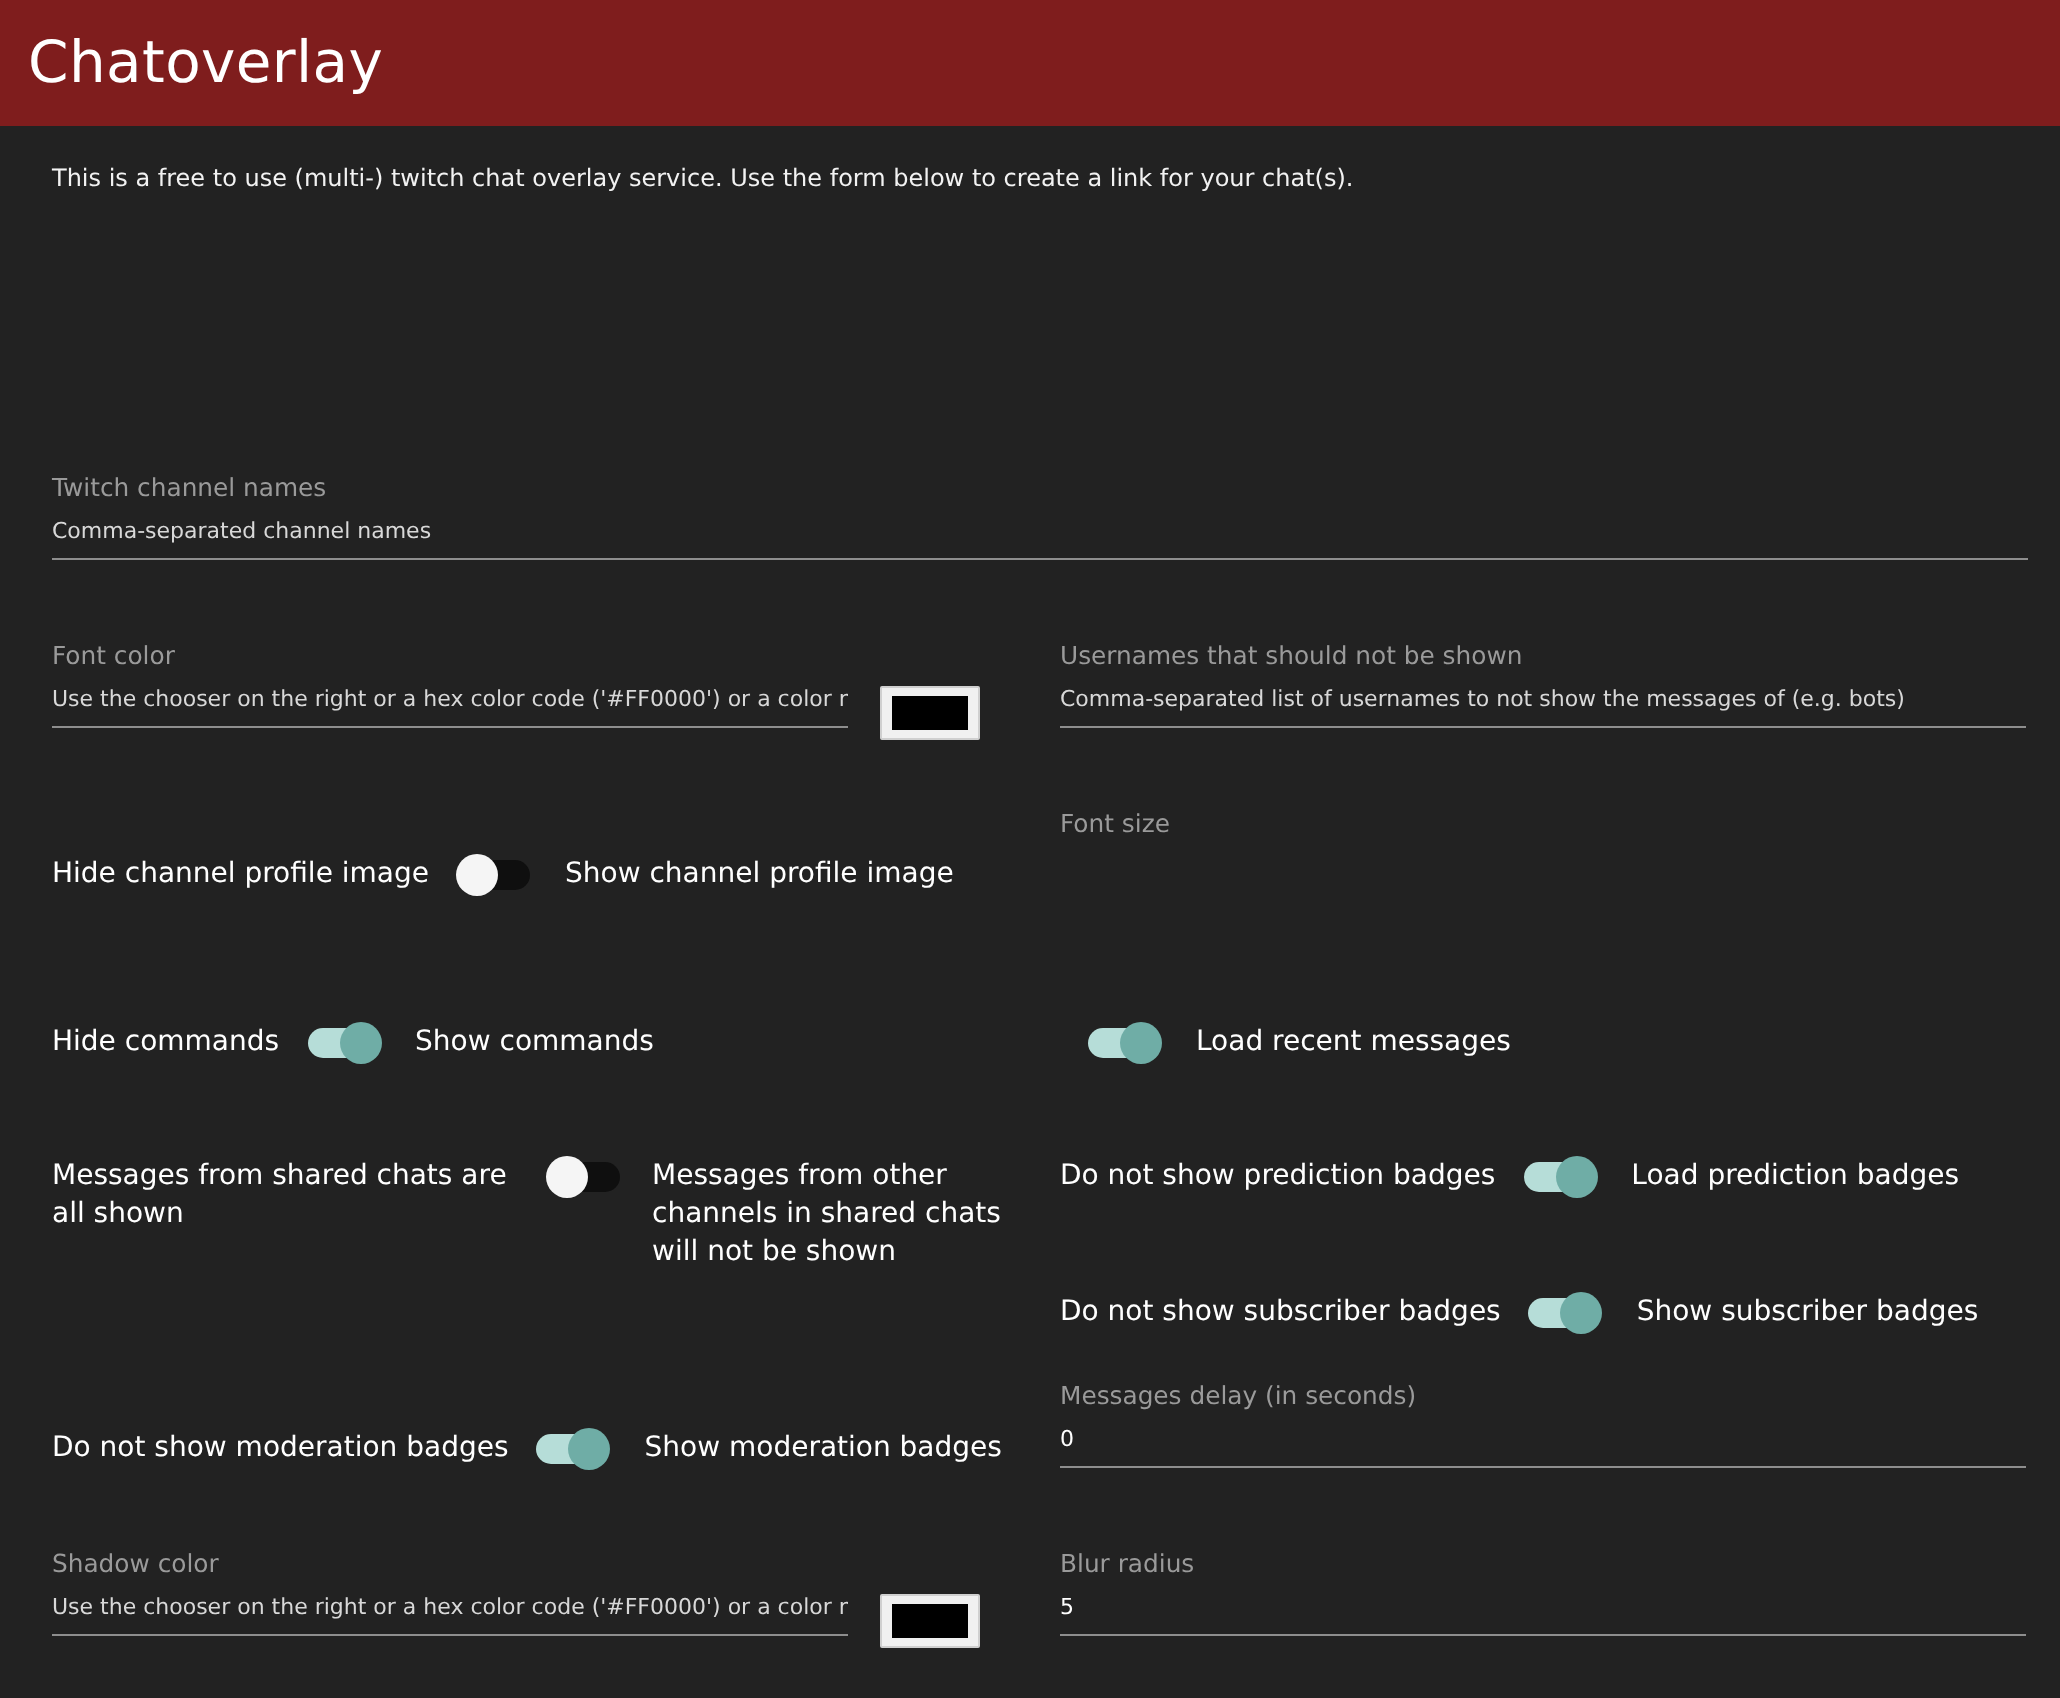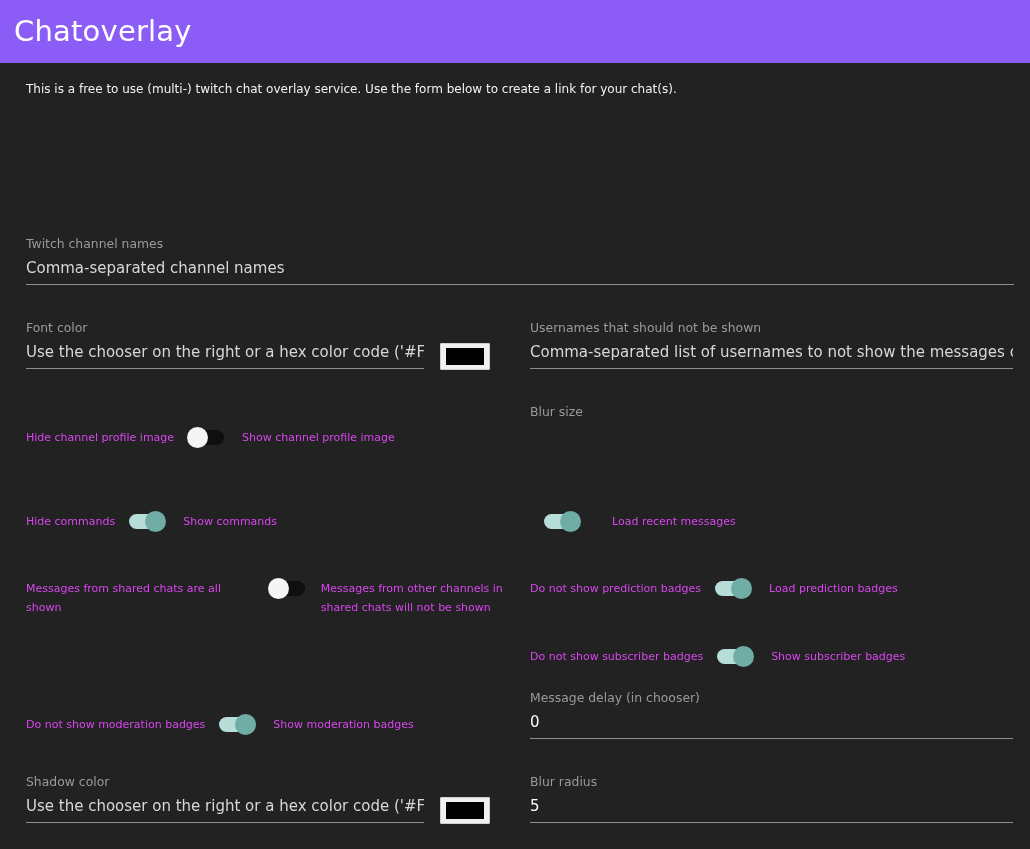--- a/index.html
+++ b/index.html
@@ -8,21 +8,21 @@
     width: 1030px; height: 849px;
     background: #222222;
     font-family: "DejaVu Sans", "Liberation Sans", sans-serif;
     overflow: hidden;
   }
   .page { width: 1030px; height: 849px; position: relative; background: #222222; }
 
   
   .app-header {
     height: 63px;
-    background: #8b5cf6;
+    background: #7f1d1d;
     display: flex;
     align-items: center;
     padding-left: 14px;
   }
   .app-title {
     color: #ffffff;
     font-size: 29px;
     font-weight: 400;
     letter-spacing: 0.2px;
     line-height: 1;
@@ -52,21 +52,21 @@
   .field-input-row {
     display: flex;
     align-items: flex-start;
   }
   .field-input {
     border: none;
     border-bottom: 1px solid #8e8e8e;
     background: transparent;
     color: #ffffff;
     font-family: "DejaVu Sans", "Liberation Sans", sans-serif;
-    font-size: 15px;
+    font-size: 11px;
     padding: 0 0 7px 0;
     outline: none;
     width: 100%;
     display: block;
   }
   .field-input::placeholder { color: #d8d8d8; opacity: 1; }
   .field-input.value-text { color: #ffffff; }
 
   
   .color-swatch {
@@ -86,22 +86,22 @@
     background: #000000;
   }
 
   
   .toggle-row {
     position: absolute;
     display: flex;
     align-items: flex-start;
   }
   .toggle-label {
-    color: #d946ef;
-    font-size: 11px;
+    color: #ffffff;
+    font-size: 14px;
     line-height: 19px;
   }
   .toggle-label.left { text-align: left; }
   .toggle-label.right { }
   .switch {
     position: relative;
     width: 36px;
     height: 15px;
     border-radius: 8px;
     flex: 0 0 auto;
@@ -158,21 +158,21 @@
     </div>
 
     <div class="field" style="left:530px; top:223px; width:483px;">
       <div class="field-label">Usernames that should not be shown</div>
       <div class="field-input-row">
         <input class="field-input" type="text" placeholder="Comma-separated list of usernames to not show the messages of (e.g. bots)" style="">
       </div>
     </div>
 
     <div class="field" style="left:530px; top:307px; width:483px;">
-      <div class="field-label">Blur size</div>
+      <div class="field-label">Font size</div>
     </div>
 
     <div class="toggle-row" style="left:26px; top:330px; width:480px;">
       <span class="toggle-label left">Hide channel profile image</span>
       <span class="switch off" style="margin-left:14px;">
         <span class="track"></span>
         <span class="thumb"></span>
       </span>
       <span class="toggle-label right" style="margin-left:18px;">Show channel profile image</span>
     </div>
@@ -184,21 +184,21 @@
         <span class="thumb"></span>
       </span>
       <span class="toggle-label right" style="margin-left:18px;">Show commands</span>
     </div>
 
     <div class="toggle-row" style="left:530px; top:414px; width:483px;">
       <span class="switch on" style="margin-left:14px;">
         <span class="track"></span>
         <span class="thumb"></span>
       </span>
-      <span class="toggle-label right" style="margin-left:32px;">Load recent messages</span>
+      <span class="toggle-label right" style="margin-left:18px;">Load recent messages</span>
     </div>
 
     <div class="toggle-row" style="left:26px; top:481px; width:492px; flex-wrap:nowrap;">
       <span class="toggle-label left" style="max-width:236px; display:inline-block;">Messages from shared chats are all shown</span>
       <span class="switch off" style="margin-left:12px;">
         <span class="track"></span>
         <span class="thumb"></span>
       </span>
       <span class="toggle-label right" style="margin-left:16px; display:inline-block; width:200px;">Messages from other channels in shared chats will not be shown</span>
     </div>
@@ -224,21 +224,21 @@
     <div class="toggle-row" style="left:26px; top:617px; width:492px;">
       <span class="toggle-label left">Do not show moderation badges</span>
       <span class="switch on" style="margin-left:14px;">
         <span class="track"></span>
         <span class="thumb"></span>
       </span>
       <span class="toggle-label right" style="margin-left:18px;">Show moderation badges</span>
     </div>
 
     <div class="field" style="left:530px; top:593px; width:483px;">
-      <div class="field-label">Message delay (in chooser)</div>
+      <div class="field-label">Messages delay (in seconds)</div>
       <div class="field-input-row">
         <input class="field-input value-text" type="text" value="0" style="">
       </div>
     </div>
 
     <div class="field" style="left:26px; top:677px; width:470px;">
       <div class="field-label">Shadow color</div>
       <div class="field-input-row">
         <div style="width:398px;">
           <input class="field-input" type="text" placeholder="Use the chooser on the right or a hex color code ('#FF0000') or a color name ('red')" style="">

